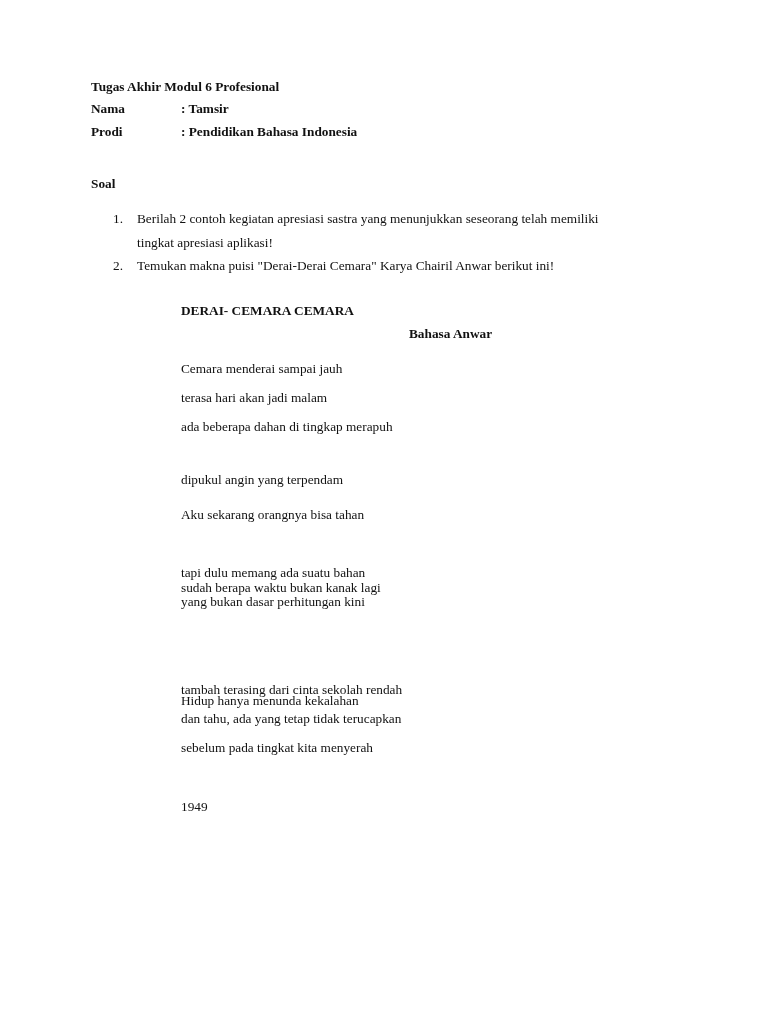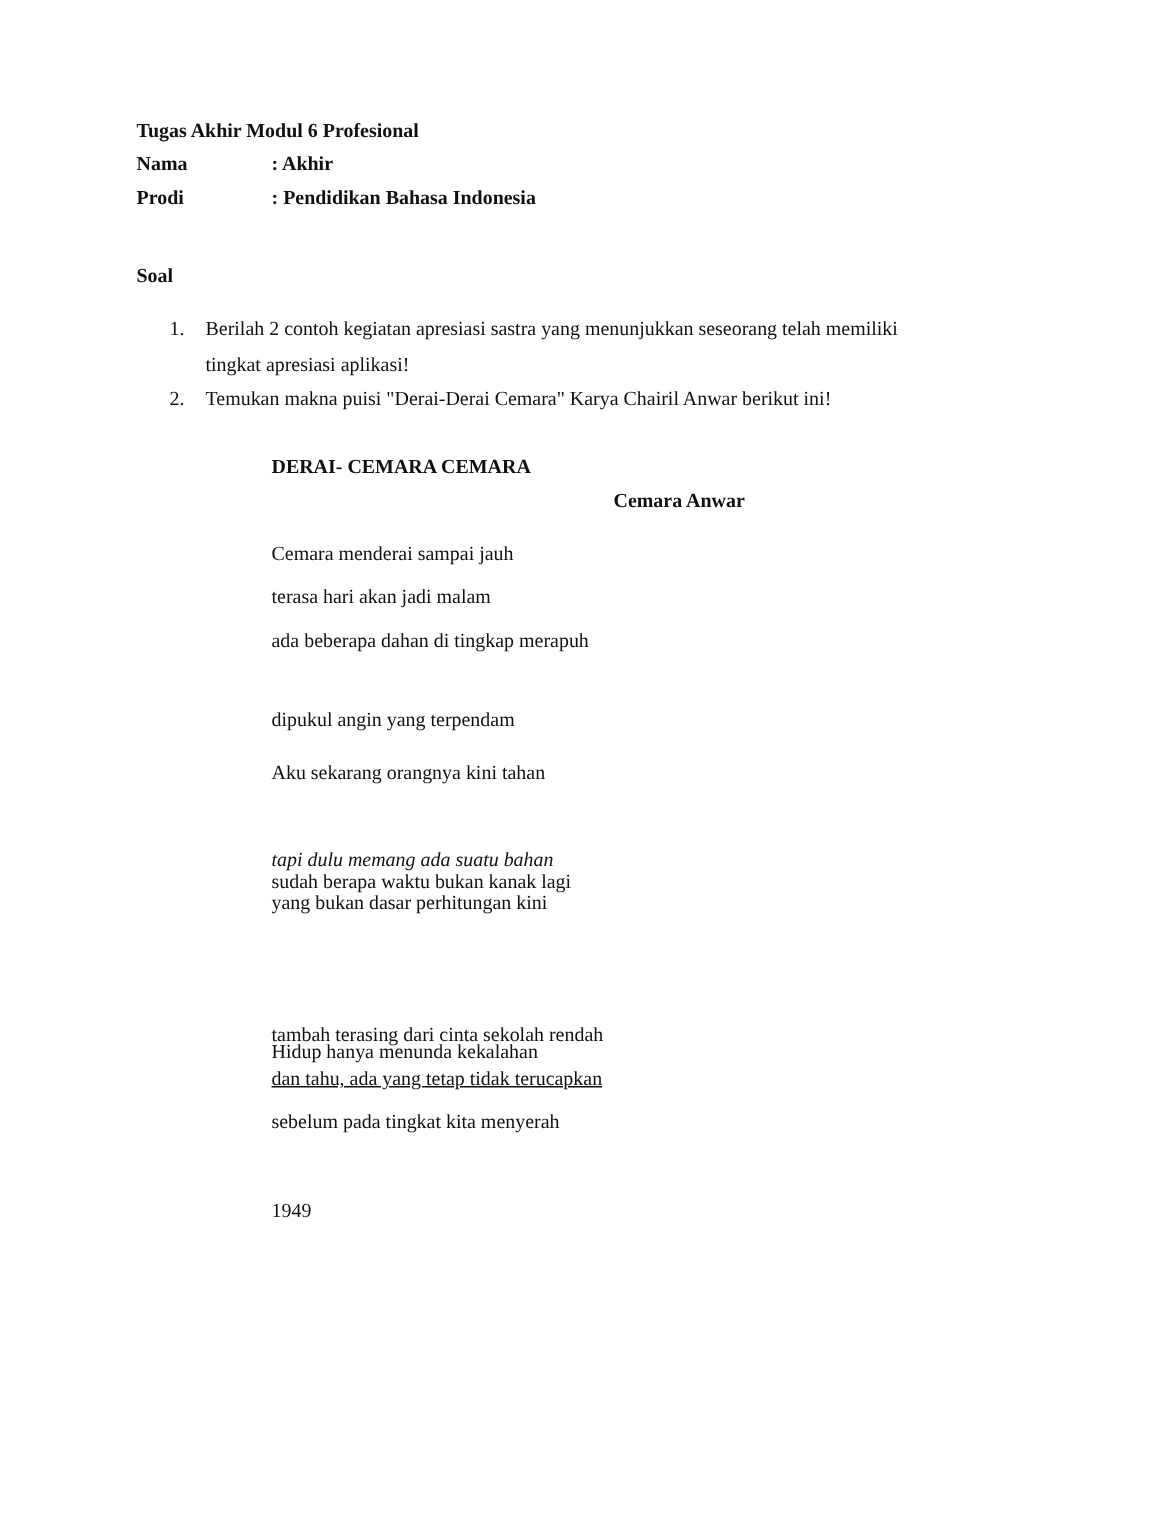--- a/index.html
+++ b/index.html
@@ -36,21 +36,21 @@
   </style>
 </head>
 <body>
 
 <div class="page">
 
   <div class="line bold" style="left:91px; top:79px;">Tugas Akhir Modul 6 Profesional</div>
 
   <div class="line bold" style="left:0; top:101px; width:768px;">
     <span class="label">Nama</span>
-    <span class="value">: Akhir</span>
+    <span class="value">: Tamsir</span>
   </div>
 
   <div class="line bold" style="left:0; top:124px; width:768px;">
     <span class="label">Prodi</span>
     <span class="value">: Pendidikan Bahasa Indonesia</span>
   </div>
 
   <div class="line bold" style="left:91px; top:176px;">Soal</div>
 
   <div class="line" style="left:0; top:211px; width:768px;">
@@ -59,32 +59,32 @@
   </div>
   <div class="line" style="left:0; top:235px; width:768px;">
     <span class="qtext">tingkat apresiasi aplikasi!</span>
   </div>
   <div class="line" style="left:0; top:258px; width:768px;">
     <span class="num">2.</span>
     <span class="qtext">Temukan makna puisi "Derai-Derai Cemara" Karya Chairil Anwar  berikut ini!</span>
   </div>
 
   <div class="line bold" style="left:181px; top:303px;">DERAI- CEMARA CEMARA</div>
-  <div class="line bold" style="left:409px; top:326px;">Cemara Anwar</div>
+  <div class="line bold" style="left:409px; top:326px;">Bahasa Anwar</div>
 
   <div class="line poem" style="top:361px;">Cemara menderai sampai jauh</div>
   <div class="line poem" style="top:390px;">terasa hari akan jadi malam</div>
   <div class="line poem" style="top:419px;">ada beberapa dahan di tingkap merapuh</div>
   <div class="line poem" style="top:444px;margin-top:28px;">dipukul angin yang terpendam</div>
 
-  <div class="line poem" style="top:507px;">Aku sekarang orangnya kini tahan</div>
+  <div class="line poem" style="top:507px;">Aku sekarang orangnya bisa tahan</div>
   <div class="line poem" style="top:536px;margin-top:44px;">sudah berapa waktu bukan kanak lagi</div>
-  <div class="line poem" style="top:565px;font-style:italic;">tapi dulu memang ada suatu bahan</div>
+  <div class="line poem" style="top:565px;">tapi dulu memang ada suatu bahan</div>
   <div class="line poem" style="top:594px;">yang bukan dasar perhitungan kini</div>
 
   <div class="line poem" style="top:653px;margin-top:40px;">Hidup hanya menunda kekalahan</div>
   <div class="line poem" style="top:682px;">tambah terasing dari cinta sekolah rendah</div>
-  <div class="line poem" style="top:711px;text-decoration:underline;">dan tahu, ada yang tetap tidak terucapkan</div>
+  <div class="line poem" style="top:711px;">dan tahu, ada yang tetap tidak terucapkan</div>
   <div class="line poem" style="top:740px;">sebelum pada tingkat kita menyerah</div>
 
   <div class="line poem" style="top:799px;">1949</div>
 
 </div>
 
 </body></html>

